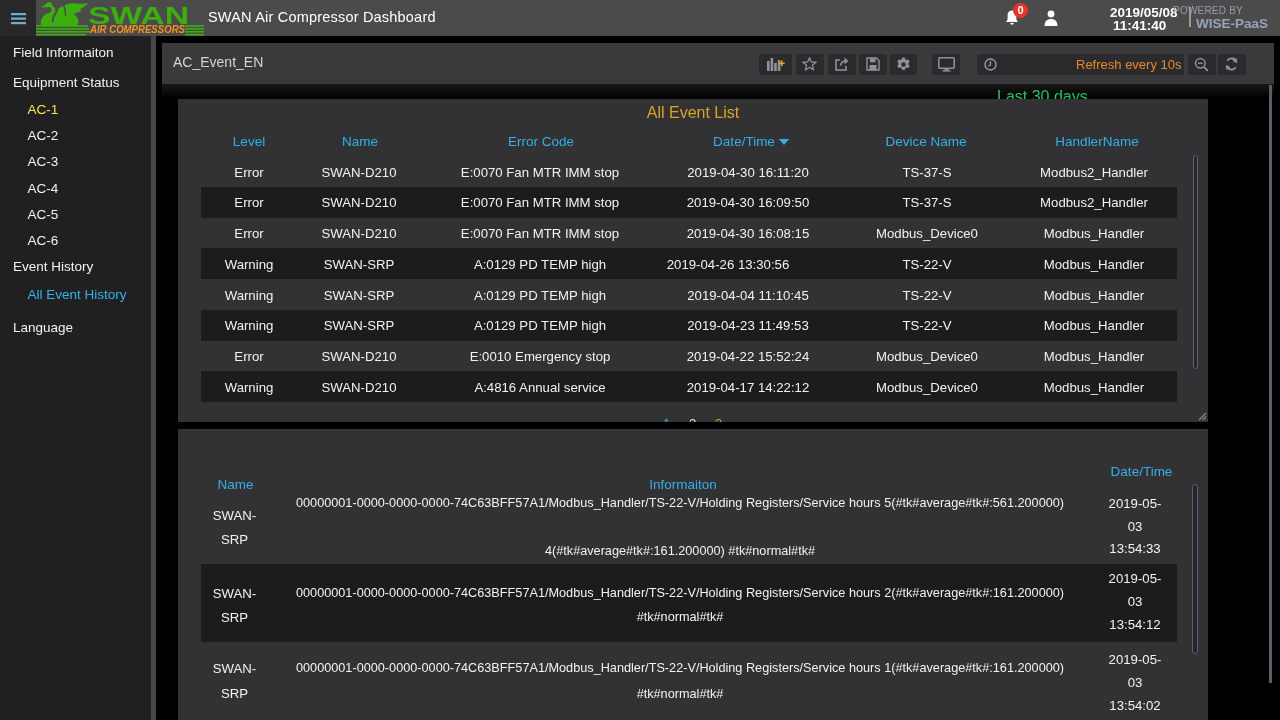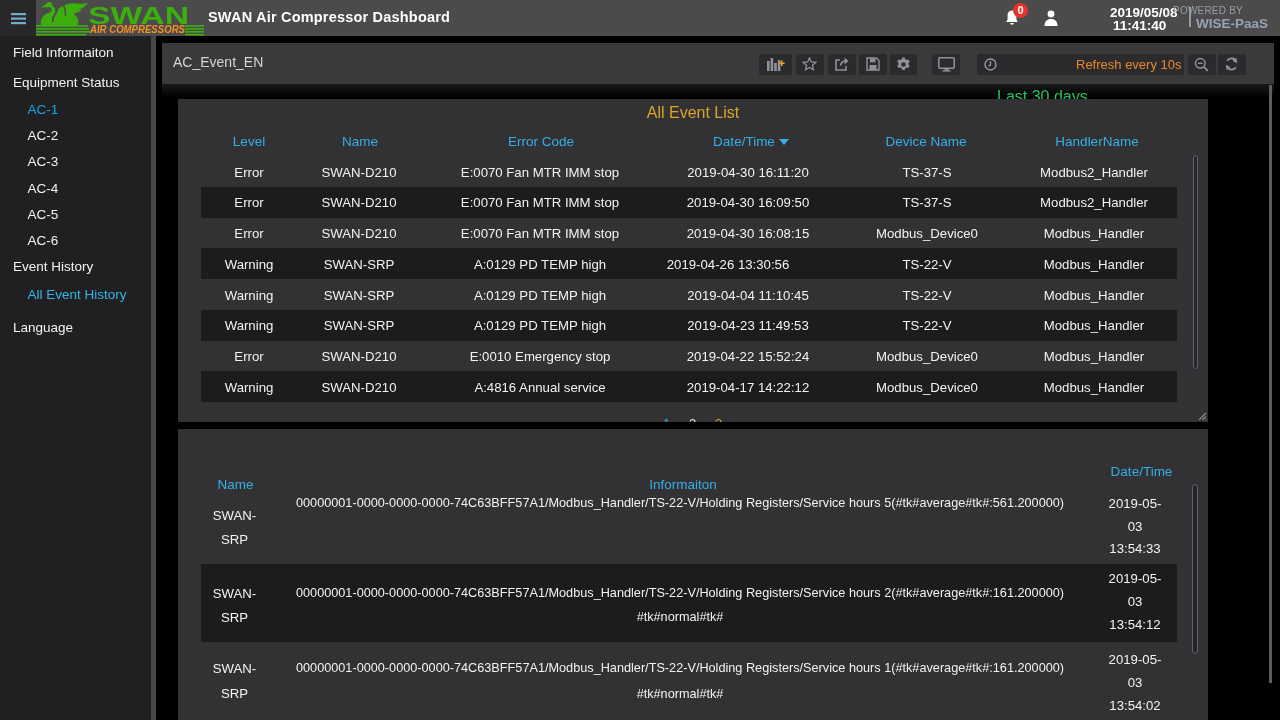--- a/index.html
+++ b/index.html
@@ -4,21 +4,21 @@
 *{margin:0;padding:0;box-sizing:border-box;}
 html,body{width:1280px;height:720px;overflow:hidden;background:#000;}
 body{font-family:"Liberation Sans",sans-serif;position:relative;}
 .abs{position:absolute;}
 .ctr{transform:translateX(-50%);white-space:nowrap;}
 #header{left:0;top:0;width:1280px;height:36px;background:#4b4b4c;}
 #hsq{left:0;top:0;width:36px;height:36px;background:#28282b;}
 #sidebar{left:0;top:36px;width:151px;height:684px;background:#202022;}
 #sstrip{left:151px;top:36px;width:5px;height:684px;background:#47474a;}
 .snav{color:#f2f2f3;font-size:13.5px;line-height:13px;}
-#title{left:208px;top:8.5px;color:#fff;font-size:14.5px;font-weight:bold;letter-spacing:0.2px;}
+#title{left:208px;top:8.5px;color:#fff;font-size:14.5px;font-weight:normal;letter-spacing:0.2px;}
 #dt1{left:1110px;top:4.5px;color:#fff;font-size:13.5px;font-weight:bold;}
 #dt2{left:1113px;top:17.5px;color:#fff;font-size:13.5px;font-weight:bold;}
 #pdiv{left:1189px;top:7px;width:1.5px;height:20px;background:#9b9b9e;}
 #pw1{left:1148px;top:4.5px;width:120px;color:#979da9;font-size:10px;letter-spacing:0.2px;text-align:center;white-space:nowrap;}
 #pw2{left:1148px;top:15.5px;width:120px;color:#97a2b8;font-size:13.5px;font-weight:bold;text-align:right;white-space:nowrap;}
 #toolbar{left:162px;top:43px;width:1112px;height:41px;background:#3a3a3c;}
 #tbgrad{left:162px;top:84px;width:1112px;height:14px;background:linear-gradient(#19191a,#000);}
 #acname{left:173px;top:54px;color:#d3d4d5;font-size:14px;}
 .tbtn{background:#2b2b2e;border-radius:2px;top:53.5px;height:21.5px;display:flex;align-items:center;justify-content:center;}
 #trange{left:977px;top:53.5px;width:207px;height:21.5px;background:#2b2b2e;border-radius:2px;}
@@ -74,21 +74,21 @@
   </svg>
 <div class="abs" id="dt1">2019/05/08</div>
 <div class="abs" id="dt2">11:41:40</div>
 <div class="abs" id="pdiv"></div>
 <div class="abs" id="pw1">POWERED BY</div>
 <div class="abs" id="pw2">WISE-PaaS</div>
 <div class="abs" id="sidebar"></div>
 <div class="abs" id="sstrip"></div>
 <div class="abs snav" style="left:13px;top:45.5px;color:#f2f2f3">Field Informaiton</div>
 <div class="abs snav" style="left:13px;top:76.2px;color:#f2f2f3">Equipment Status</div>
-<div class="abs snav" style="left:27.5px;top:103.1px;color:#0ea5e9">AC-1</div>
+<div class="abs snav" style="left:27.5px;top:103.1px;color:#fde047">AC-1</div>
 <div class="abs snav" style="left:27.5px;top:129.3px;color:#f2f2f3">AC-2</div>
 <div class="abs snav" style="left:27.5px;top:155.4px;color:#f2f2f3">AC-3</div>
 <div class="abs snav" style="left:27.5px;top:181.5px;color:#f2f2f3">AC-4</div>
 <div class="abs snav" style="left:27.5px;top:207.7px;color:#f2f2f3">AC-5</div>
 <div class="abs snav" style="left:27.5px;top:233.8px;color:#f2f2f3">AC-6</div>
 <div class="abs snav" style="left:13px;top:260.2px;color:#f2f2f3">Event History</div>
 <div class="abs snav" style="left:27.5px;top:288.2px;color:#33b5e5">All Event History</div>
 <div class="abs snav" style="left:13px;top:321.2px;color:#f2f2f3">Language</div>
 <div class="abs" id="toolbar"></div>
 <div class="abs" id="tbgrad"></div>
@@ -230,20 +230,21 @@
     </svg>
 </div>
 <div class="abs" id="panel2">
 <div class="abs th ctr" style="left:57.5px;top:47.5px">Name</div>
 <div class="abs th ctr" style="left:505px;top:47.5px">Informaiton</div>
 <div class="abs th ctr" style="left:963.5px;top:34.5px">Date/Time</div>
 <div class="abs rowdark" style="left:23px;top:134.5px;width:976px;height:78px"></div>
 <div class="abs td ctr" style="left:56.5px;top:78.89999999999998px">SWAN-</div>
     <div class="abs td ctr" style="left:56.5px;top:102.89999999999998px">SRP</div>
     <div class="abs td ctr" style="font-size:12.7px;left:502px;top:67.19999999999999px">00000001-0000-0000-0000-74C63BFF57A1/Modbus_Handler/TS-22-V/Holding Registers/Service hours 5(#tk#average#tk#:561.200000)</div>
+    <div class="abs td ctr" style="font-size:12.7px;left:502px;top:114.79999999999995px">4(#tk#average#tk#:161.200000) #tk#normal#tk#</div>
     <div class="abs td ctr" style="left:957px;top:67.39999999999998px">2019-05-</div>
     <div class="abs td ctr" style="left:957px;top:89.89999999999998px">03</div>
     <div class="abs td ctr" style="left:957px;top:112.39999999999998px">13:54:33</div>
     <div class="abs td ctr" style="left:56.5px;top:156.89999999999998px">SWAN-</div>
     <div class="abs td ctr" style="left:56.5px;top:181.39999999999998px">SRP</div>
     <div class="abs td ctr" style="font-size:12.7px;left:502px;top:156.89999999999998px">00000001-0000-0000-0000-74C63BFF57A1/Modbus_Handler/TS-22-V/Holding Registers/Service hours 2(#tk#average#tk#:161.200000)</div>
     <div class="abs td ctr" style="font-size:12.7px;left:502px;top:181.19999999999993px">#tk#normal#tk#</div>
     <div class="abs td ctr" style="left:957px;top:142.39999999999998px">2019-05-</div>
     <div class="abs td ctr" style="left:957px;top:165.39999999999998px">03</div>
     <div class="abs td ctr" style="left:957px;top:188.39999999999998px">13:54:12</div>

